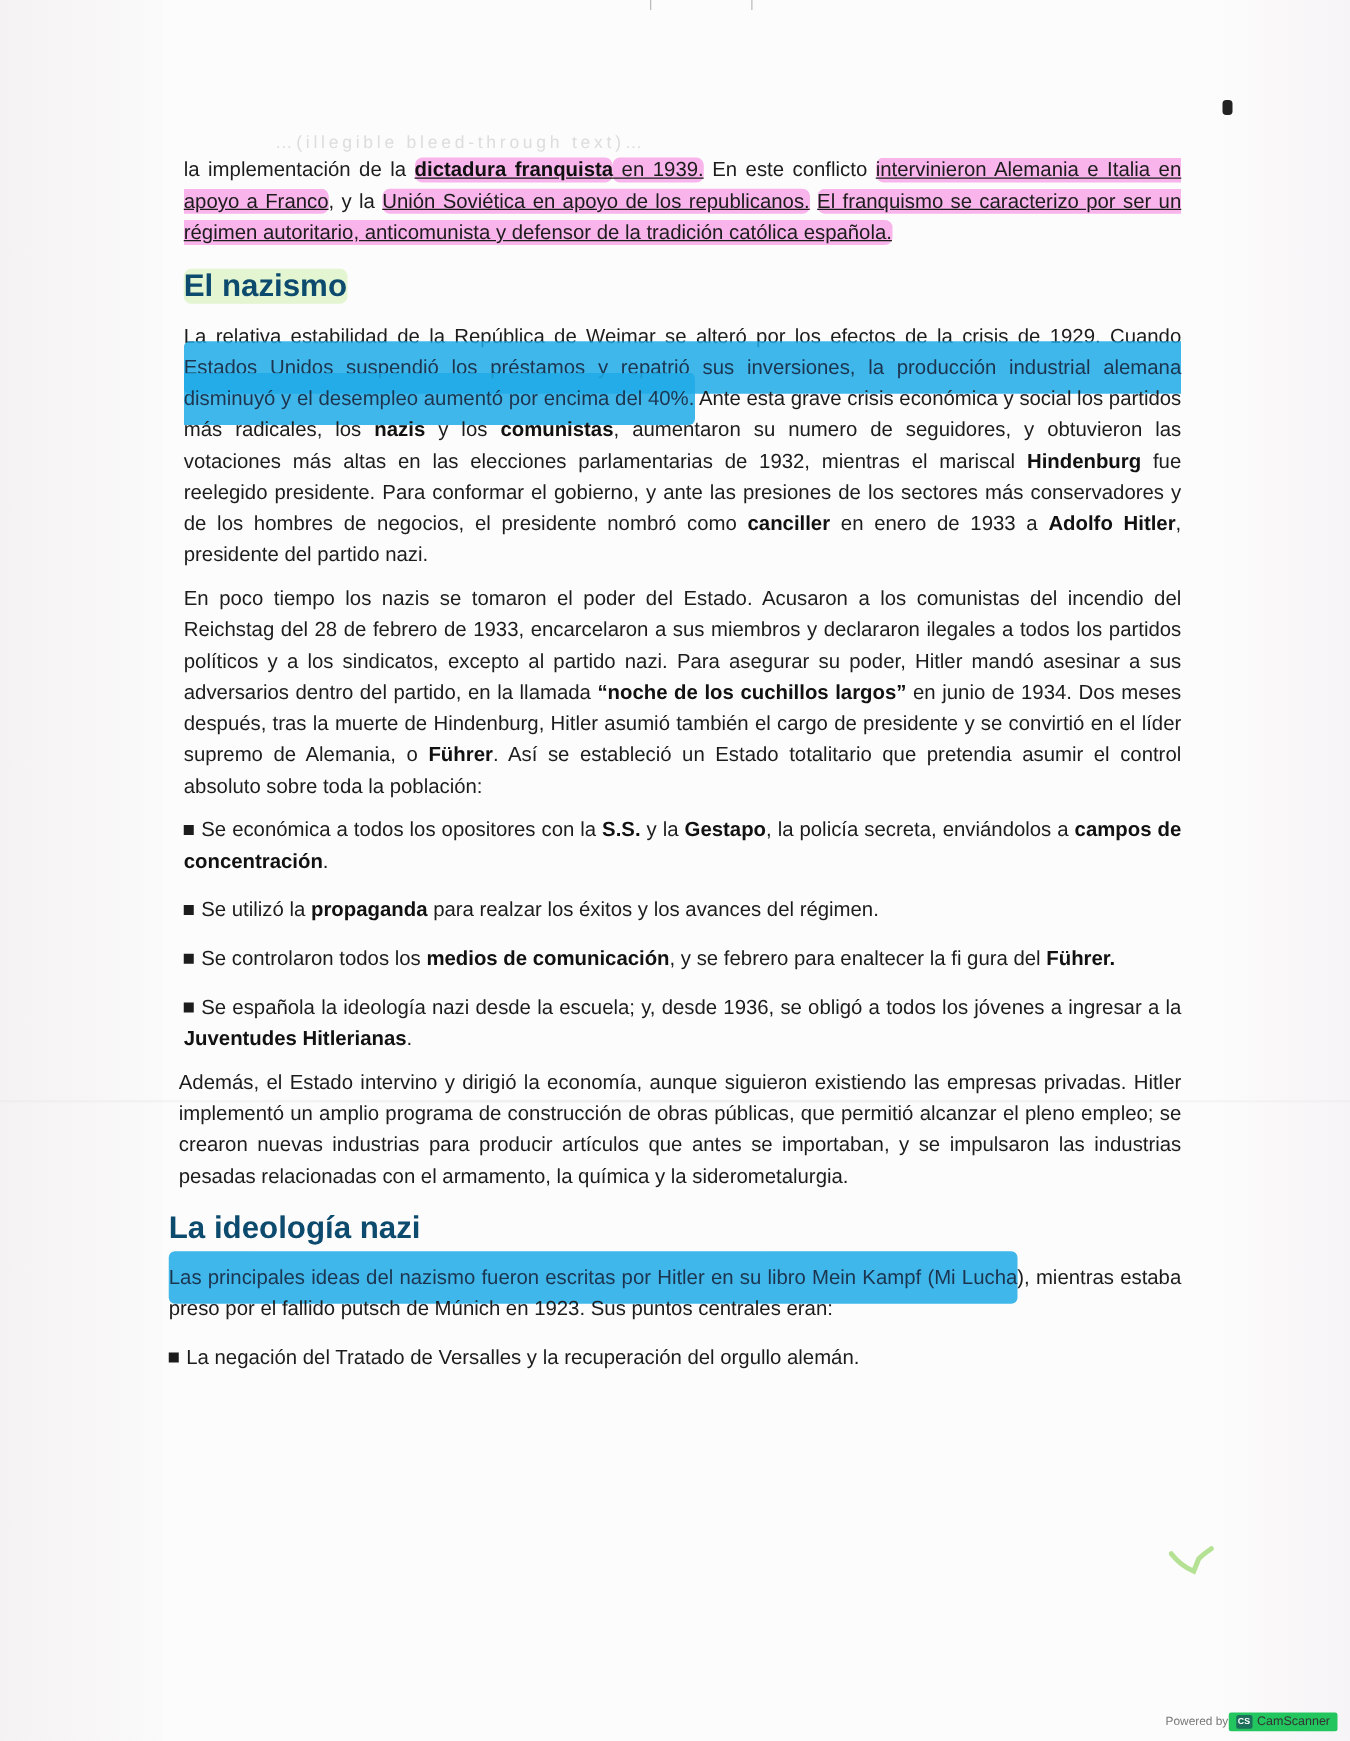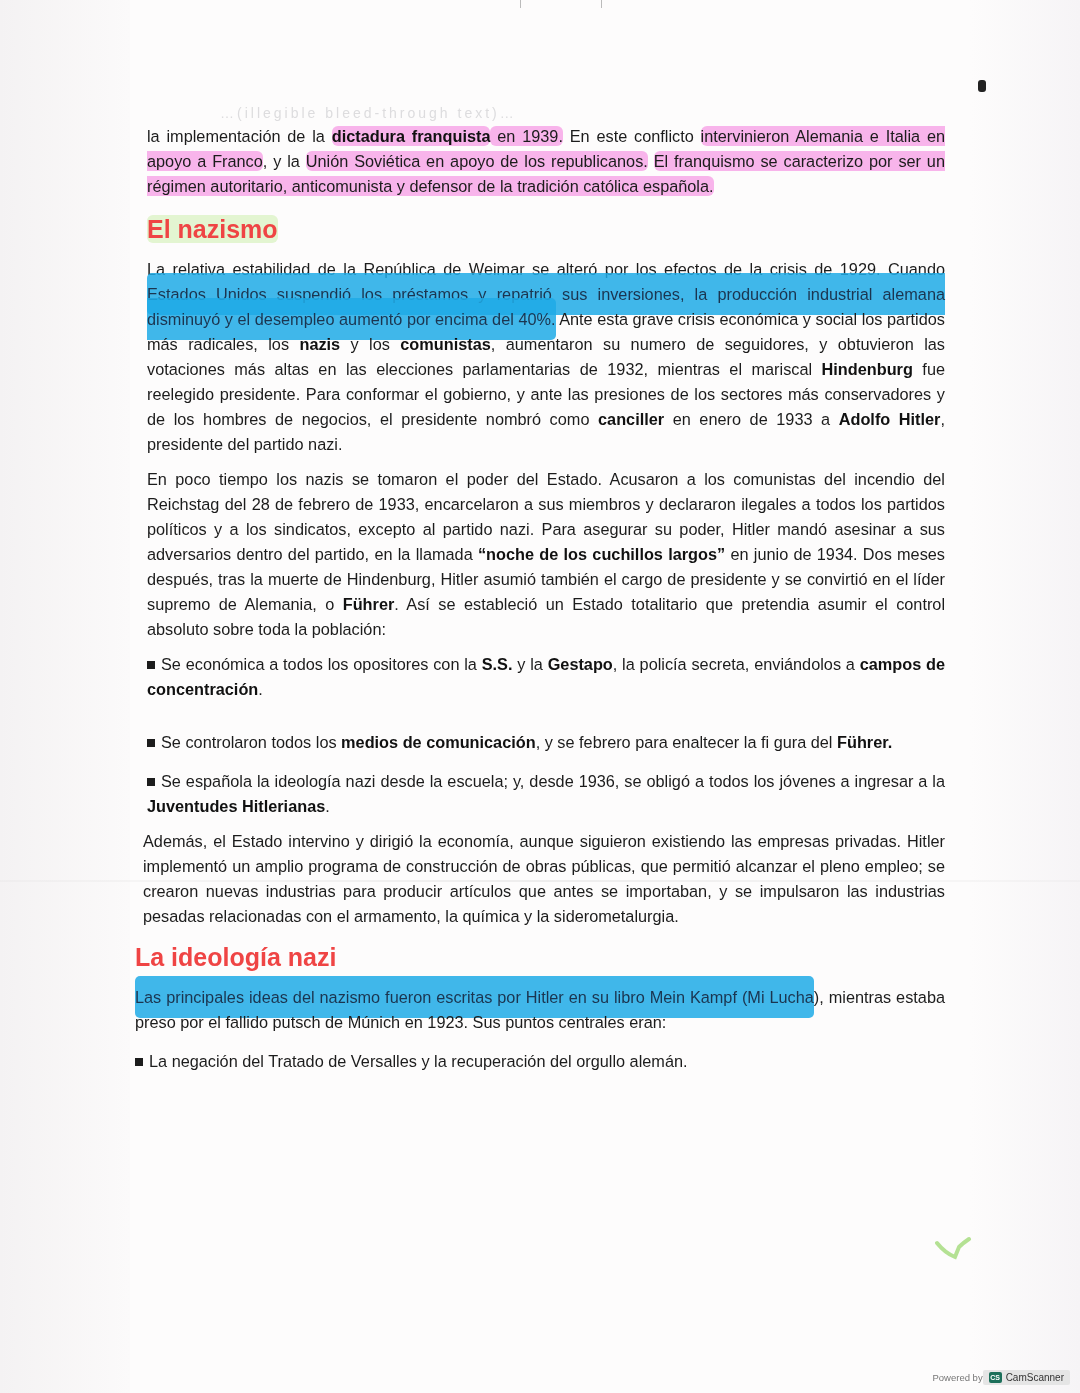--- a/index.html
+++ b/index.html
@@ -28,41 +28,41 @@
   .corner-mark { position: absolute; left: 978px; top: 80px; width: 8px; height: 12px; background: #222; border-radius: 3px; }
   .top-ticks { position: absolute; left: 520px; top: 0; width: 80px; height: 8px; border-left: 1px solid #bbb; border-right: 1px solid #bbb; }
   .content {
     position: absolute; left: 147px; top: 124px; width: 798px;
     font-size: 16.3px; line-height: 25px;
   }
   p { margin: 0; text-align: justify; }
   .gap { height: 10px; }
   h2 {
     font-size: 25px; font-weight: bold; margin: 0; line-height: 32px;
-    color: #ef4444;
+    color: #0c4a6e;
   }
   b { font-weight: bold; color: #111; }
-  .hl-pink { background: rgba(244,120,220,0.55); border-radius: 6px; padding: 1px 0; }
+  .hl-pink { background: rgba(244,120,220,0.55); border-radius: 6px; padding: 1px 0; text-decoration: underline; }
   .hl-blue { background: rgba(30,170,230,0.85); border-radius: 5px; padding: 12px 0; color: #1b3550; }
   .hl-green { background: rgba(170,230,110,0.30); border-radius: 6px; }
   .bullet {
     display: inline-block; width: 8px; height: 8px; background: #1c1c1c;
     margin-right: 6px; vertical-align: 1px;
   }
   .indent-left { margin-left: -4px; }
   .indent-left2 { margin-left: -12px; }
   .green-scribble {
     position: absolute; left: 935px; top: 1235px; width: 40px; height: 30px;
   }
   .footer-badge {
     position: absolute; right: 10px; bottom: 6px; height: 20px;
     display: flex; align-items: center; gap: 0; font-size: 9.5px; color: #777;
   }
   .cs-box {
-    display: flex; align-items: center; gap: 4px; background: #e5e5e5;
+    display: flex; align-items: center; gap: 4px; background: #22c55e;
     padding: 2px 6px; border-radius: 2px; color: #333; font-size: 10px;
   }
   .cs-logo {
     width: 13px; height: 11px; background: #1c6f5a; color: #fff; font-size: 7px;
     font-weight: bold; display: flex; align-items: center; justify-content: center; border-radius: 2px;
   }
 </style>
 </head>
 <body>
 
@@ -92,20 +92,23 @@
   <p>
     <span>En poco tiempo los nazis se tomaron el poder del Estado. Acusaron a los comunistas del incendio del Reichstag del 28 de febrero de 1933, encarcelaron a sus miembros y declararon ilegales a todos los partidos políticos y a los sindicatos, excepto al partido nazi. Para asegurar su poder, Hitler mandó asesinar a sus adversarios dentro del partido, en la llamada </span><b>“noche de los cuchillos largos”</b><span> en junio de 1934. Dos meses después, tras la muerte de Hindenburg, Hitler asumió también el cargo de presidente y se convirtió en el líder supremo de Alemania, o </span><b>Führer</b><span>. Así se estableció un Estado totalitario que pretendia asumir el control absoluto sobre toda la población:</span>
   </p>
 
   <div class="gap"></div>
 
   <p>
     <span class="bullet"></span><span>Se económica a todos los opositores con la </span><b>S.S.</b><span> y la </span><b>Gestapo</b><span>, la policía secreta, enviándolos a </span><b>campos de concentración</b><span>.</span>
   </p>
   <div style="height:14px"></div>
+  <p>
+    <span class="bullet"></span><span>Se utilizó la </span><b>propaganda</b><span> para realzar los éxitos y los avances del régimen.</span>
+  </p>
   <div style="height:14px"></div>
   <p>
     <span class="bullet"></span><span>Se controlaron todos los </span><b>medios de comunicación</b><span>, y se febrero para enaltecer la fi gura del </span><b>Führer.</b>
   </p>
   <div style="height:14px"></div>
   <p>
     <span class="bullet"></span><span>Se española la ideología nazi desde la escuela; y, desde 1936, se obligó a todos los jóvenes a ingresar a la </span><b>Juventudes Hitlerianas</b><span>.</span>
   </p>
 
   <div class="gap"></div>

